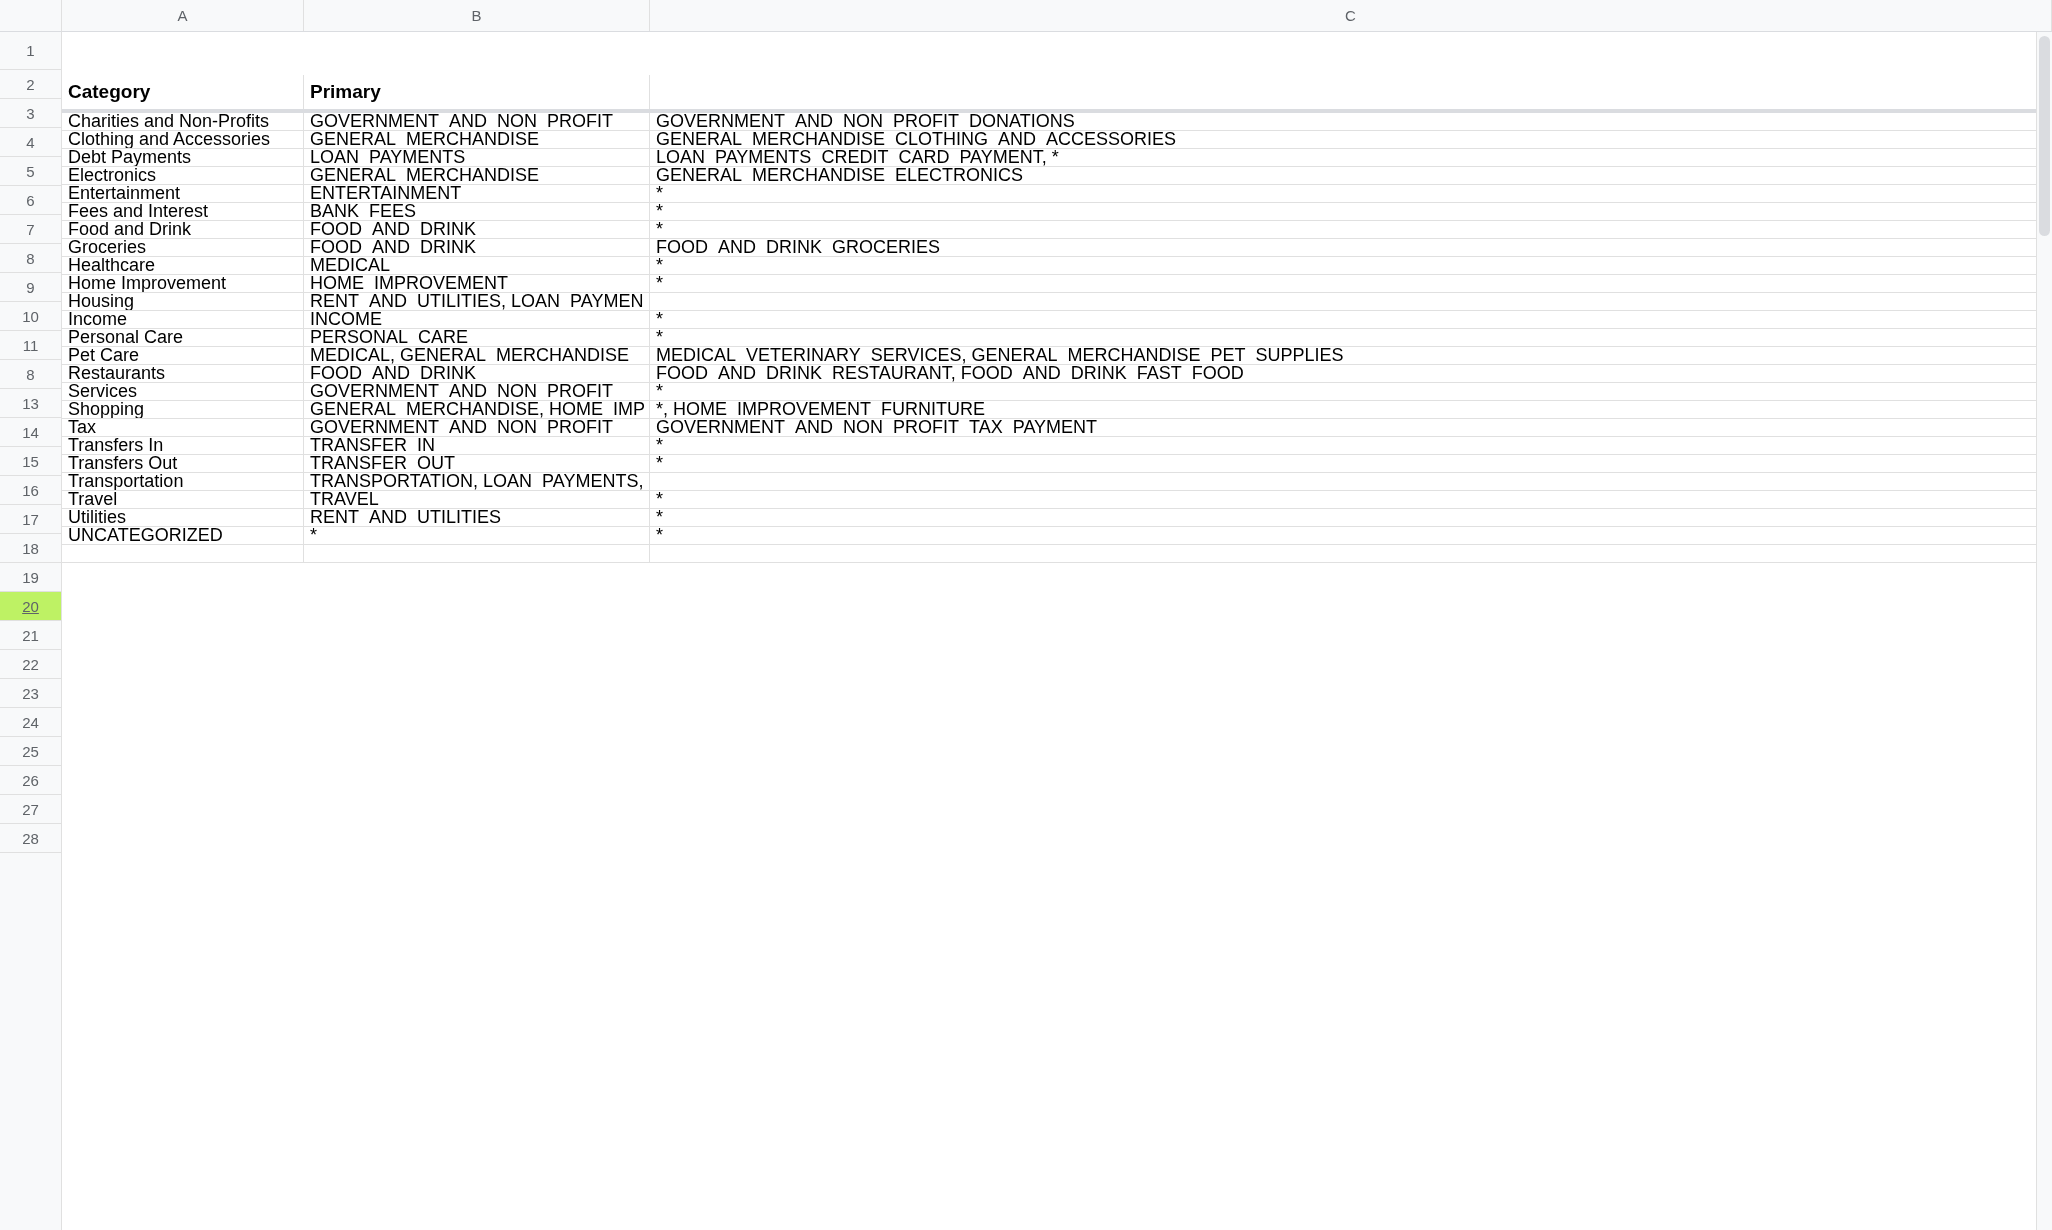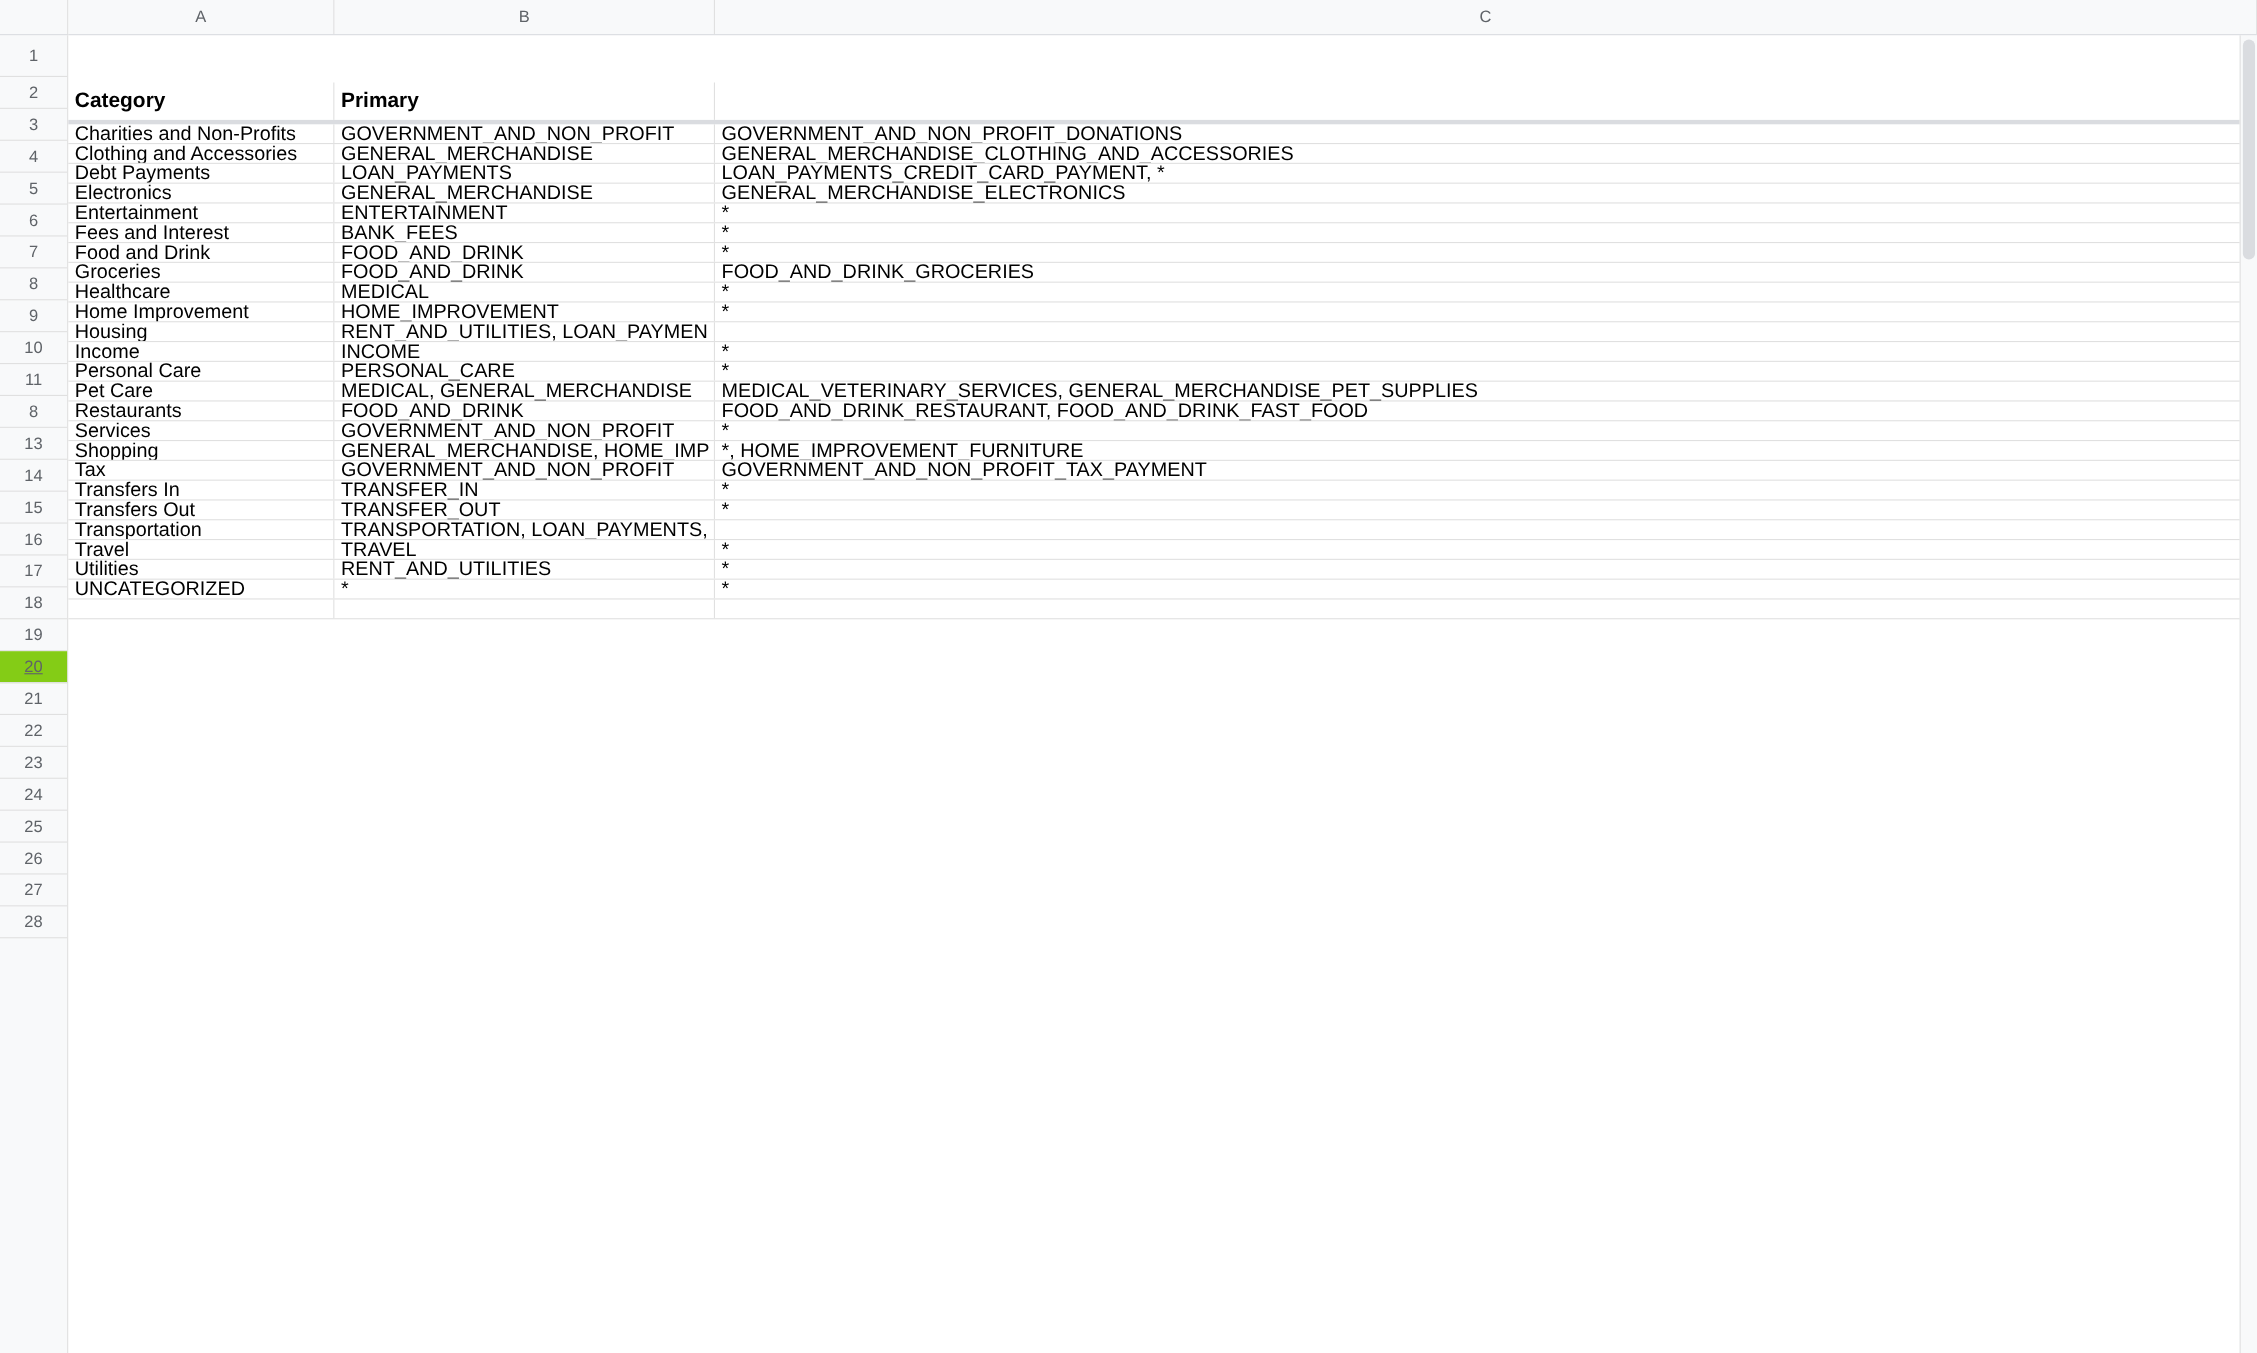--- a/index.html
+++ b/index.html
@@ -72,21 +72,21 @@
       color: #5f6368;
       font-size: 15px;
       border-bottom: 1px solid #e0e0e0;
       user-select: none;
       cursor: pointer;
     }
     .row-header.header-row {
       height: 38px;
     }
     .row-header.highlighted {
-      background: #84cc16;
+      background: #bef264;
       text-decoration: underline;
     }
     .cells {
       position: absolute;
       top: 32px;
       left: 62px;
       right: 0;
       bottom: 0;
       margin-top: 43px;
     }

